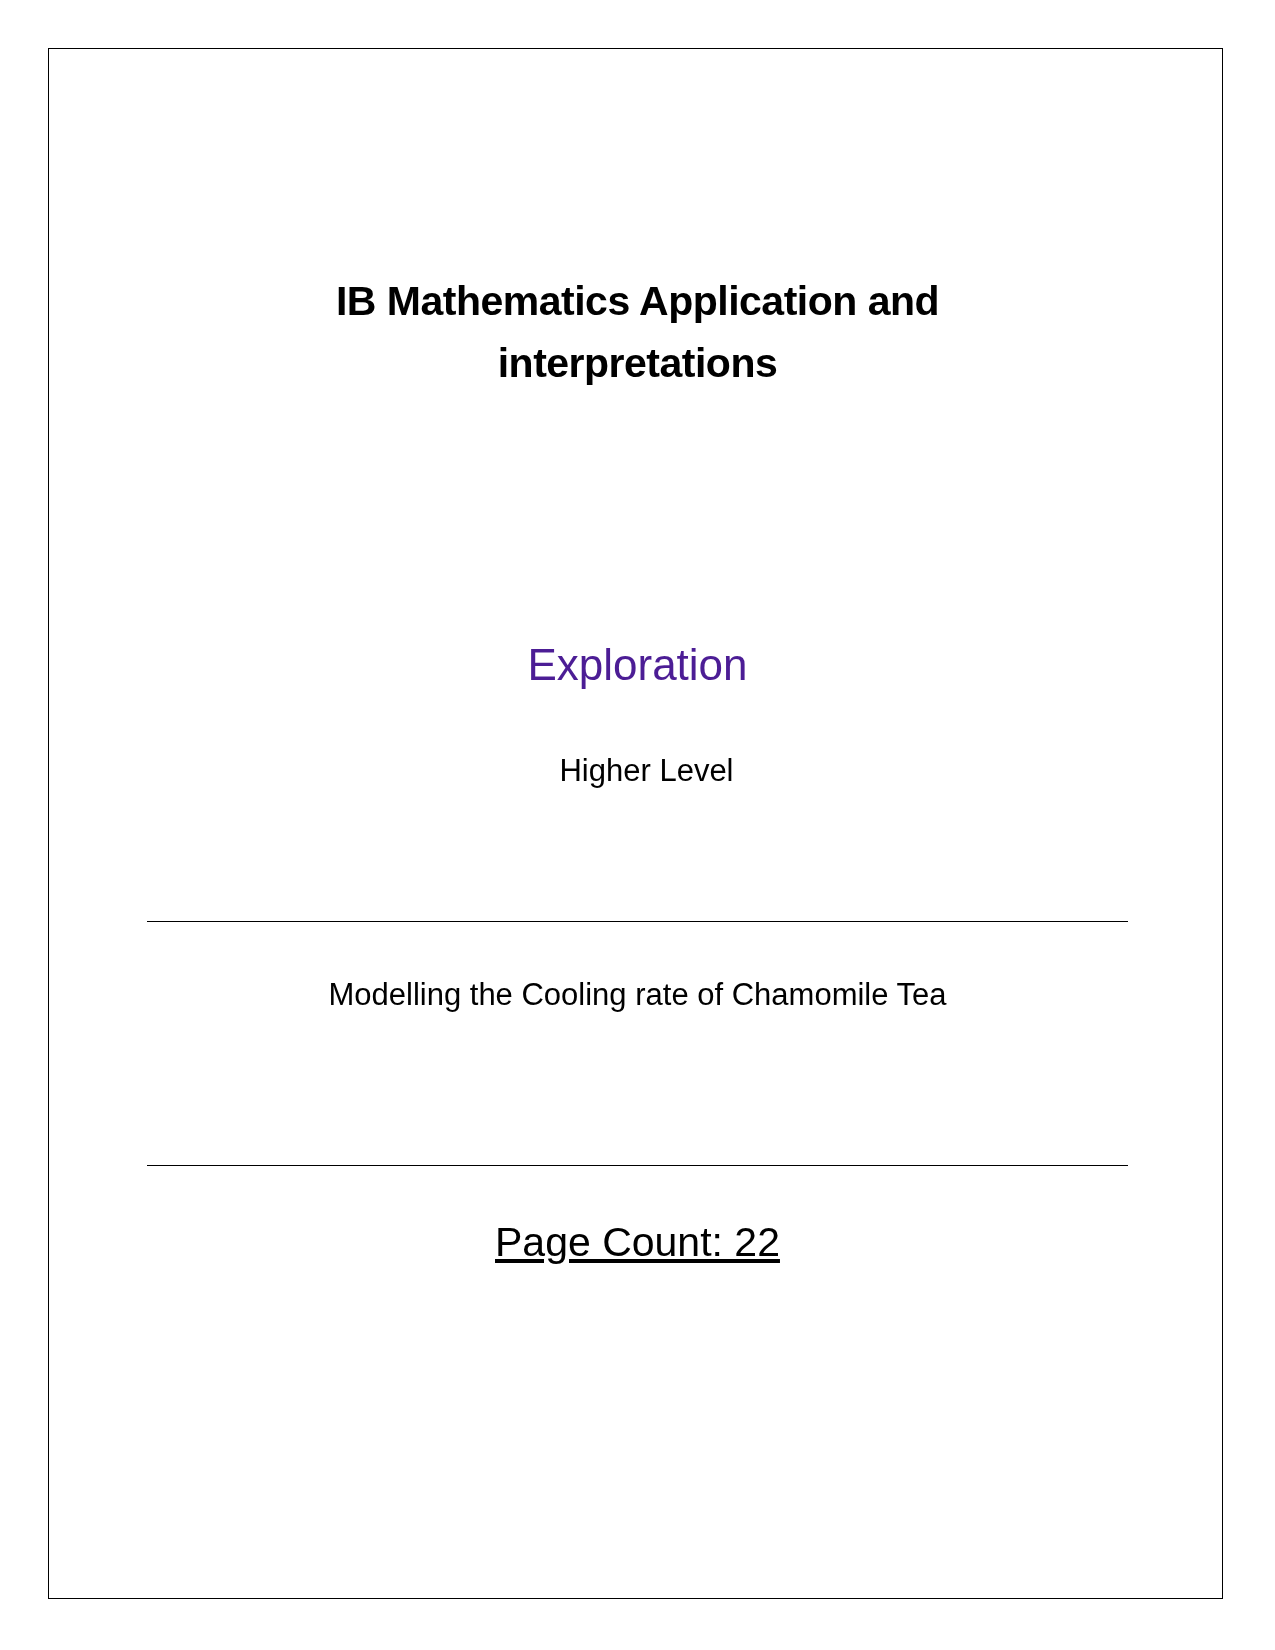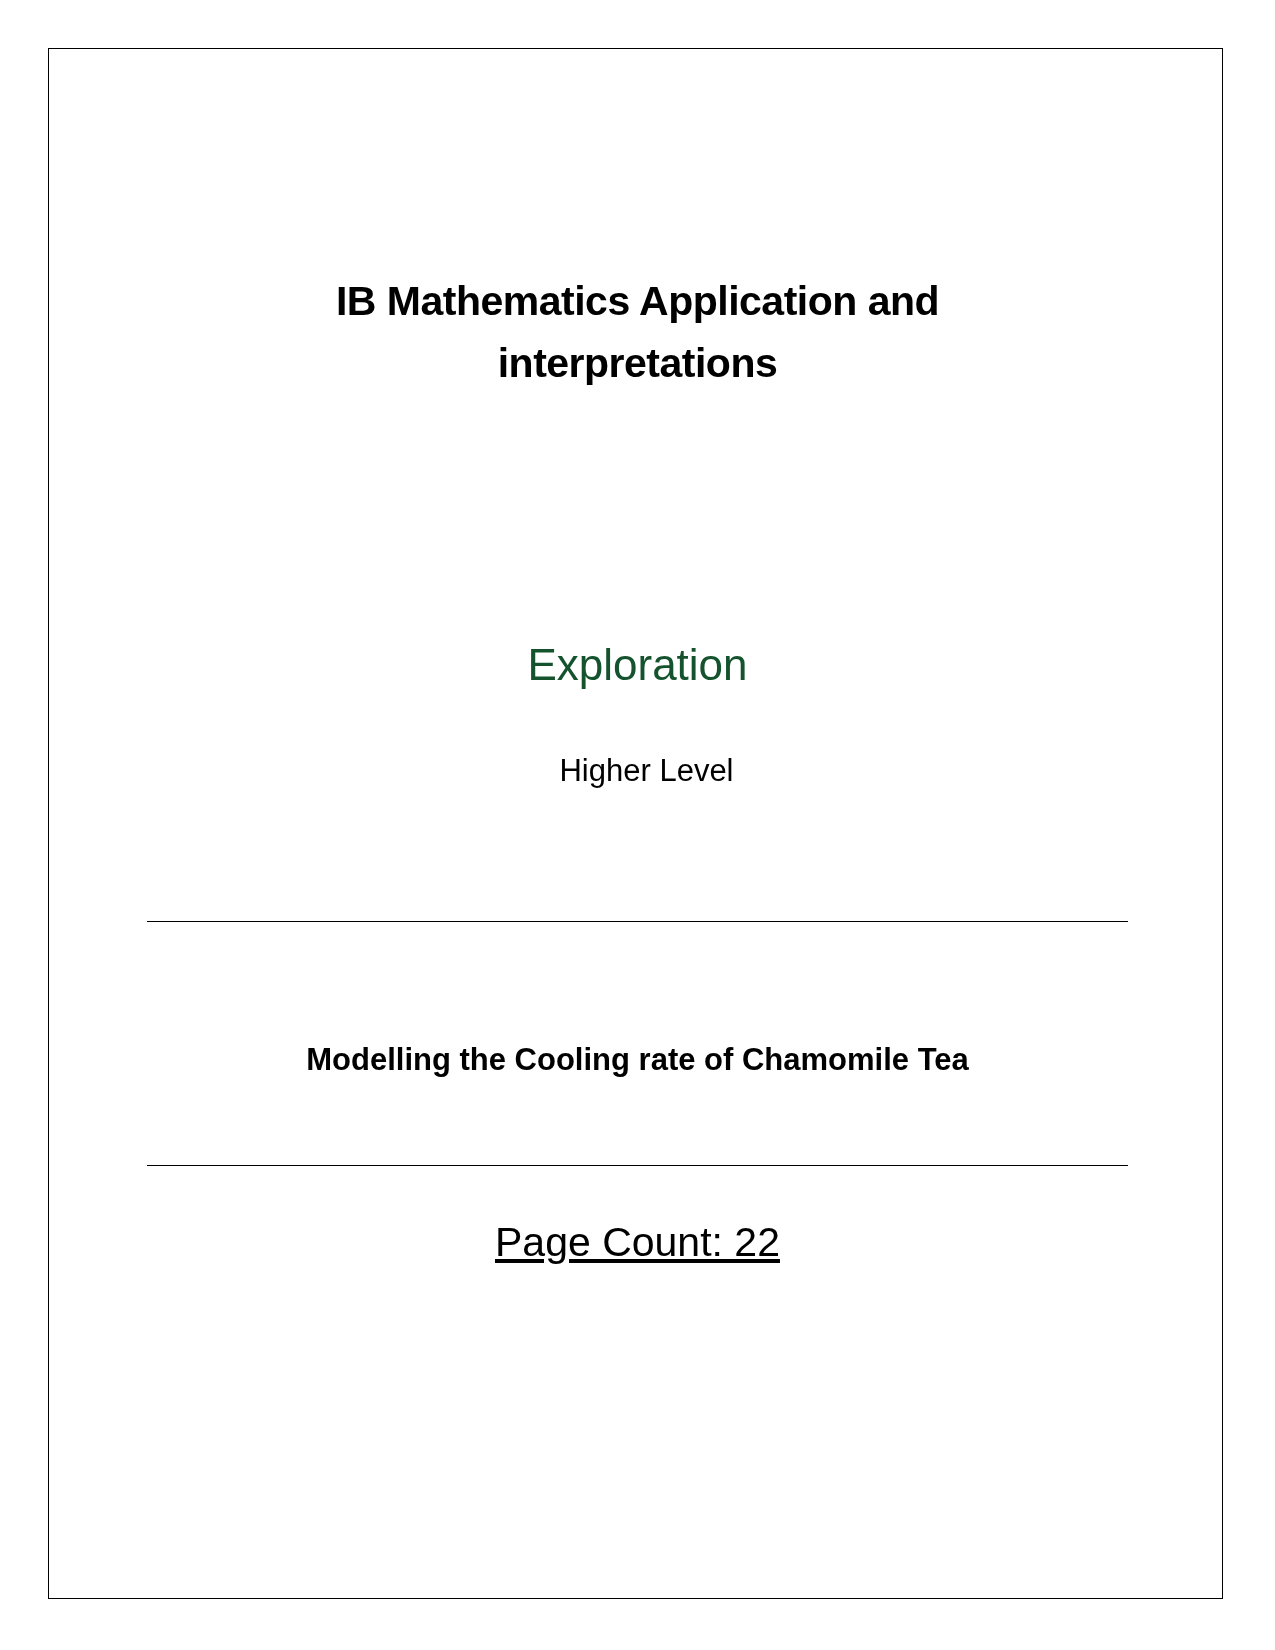--- a/index.html
+++ b/index.html
@@ -9,32 +9,32 @@
                    border: 1.5px solid #000; box-sizing: border-box; }
     .center { position: absolute; left: 0; width: 1275px; text-align: center; white-space: nowrap; }
     .title { font-weight: bold; font-size: 41px; letter-spacing: -0.5px; }
     .t1 { top: 262px; margin-top: 16px; }
     .t2 { top: 340px; }
     .subtitle { top: 640px; font-size: 44px; }
     .level { top: 753px; font-size: 31px; margin-left: 9px; }
     .hrule { position: absolute; left: 147px; width: 981px; height: 0; border-top: 1.3px solid #000; }
     .r1 { top: 921px; }
     .r2 { top: 1165px; }
-    .topic { top: 1042px; font-size: 31px; font-weight: bold; }
+    .topic { top: 977px; font-size: 31px; }
     .pagecount { top: 1219px; font-size: 41px; text-decoration: underline; }
   </style>
 </head>
 <body>
 
 <div class="page-border"></div>
 
 <div class="center title t1">IB Mathematics Application and</div>
 <div class="center title t2">interpretations</div>
 
-<div class="center subtitle" id="subtitle" style="color: #14532d; text-align: center;">Exploration</div>
+<div class="center subtitle" id="subtitle" style="color: #4c1d95; text-align: center;">Exploration</div>
 
 <div class="center level">Higher Level</div>
 
 <div class="hrule r1"></div>
 
 <div class="center topic">Modelling the Cooling rate of Chamomile Tea</div>
 
 <div class="hrule r2"></div>
 
 <div class="center pagecount">Page Count: 22</div>

